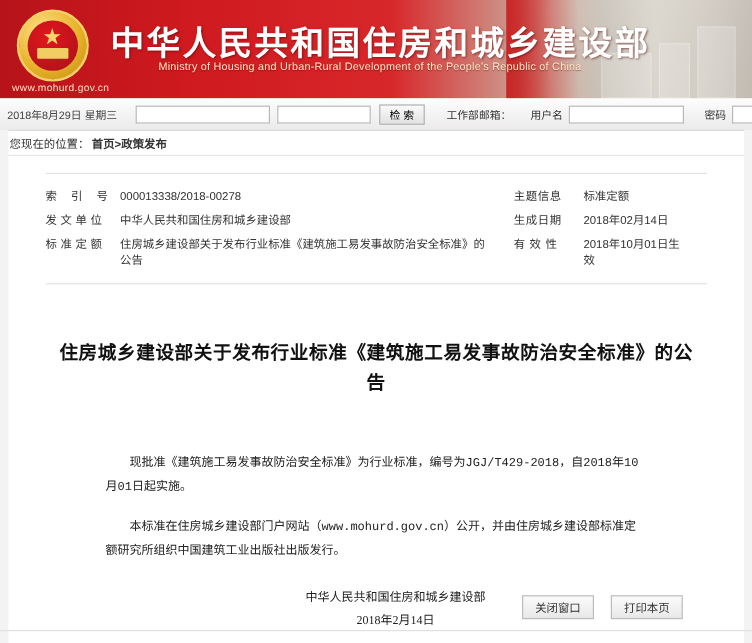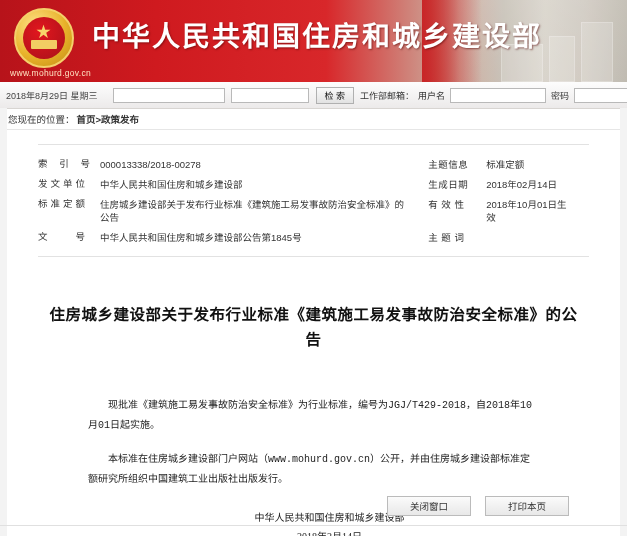--- a/index.html
+++ b/index.html
@@ -154,21 +154,21 @@
   .tb-input {
     height: 15px;
     border: 1px solid #b9b9b9;
     background: #fff;
     margin: 0 3px;
     box-sizing: border-box;
   }
   .tb-input.w1 { width: 112px; }
   .tb-input.w2 { width: 78px; }
   .tb-input.w3 { width: 96px; }
-  .tb-label { padding: 0 2px; white-space: nowrap; }
+  .tb-label { padding: 0 2px; white-space: nowrap; margin-left: 12px; }
   .tb-btn {
     border: 1px solid #b0b0b0;
     background: linear-gradient(180deg,#fafafa,#e2e2e2);
     font-size: 9px;
     padding: 1px 8px;
     margin: 0 4px;
     cursor: pointer;
     white-space: nowrap;
   }
 
@@ -262,21 +262,21 @@
     left: 0; right: 0; bottom: 20px;
     display: flex;
     justify-content: flex-end;
     gap: 14px;
     padding-right: 58px;
   }
   .footer .fbtn {
     border: 1px solid #bbb;
     background: linear-gradient(180deg,#fbfbfb,#e8e8e8);
     font-size: 9.5px;
-    padding: 2px 22px;
+    padding: 2px 10px;
     color: #333;
     cursor: pointer;
     white-space: nowrap;
   }
   .bottom-rule {
     position: absolute;
     left: 0; right: 0; bottom: 10px;
     height: 1px;
     background: #e0e0e0;
   }
@@ -300,20 +300,21 @@
       <div class="bld2"></div>
       <div class="bld1"></div>
     </div>
     <div class="emblem">
       <div class="ring"></div>
       <div class="inner"></div>
       <div class="star">★</div>
       <div class="gate"></div>
     </div>
     <div class="title-cn">中华人民共和国住房和城乡建设部</div>
+    <div class="title-en">Ministry of Housing and Urban-Rural Development of the People's Republic of China</div>
     <div class="site-url">www.mohurd.gov.cn</div>
   </div>
 
   <div class="toolbar">
     <span class="date">2018年8月29日 星期三</span>
     <span class="logo-mini"></span>
     <input class="tb-input w1" type="text" placeholder="" style="">
     <input class="tb-input w2" type="text" style="">
     <button class="tb-btn">检  索</button>
     <span class="tb-label">工作部邮箱：</span>
@@ -346,26 +347,20 @@
         <td class="v">中华人民共和国住房和城乡建设部</td>
         <td class="k2">生成日期</td>
         <td class="v">2018年02月14日</td>
       </tr>
       <tr>
         <td class="k">标准定额</td>
         <td class="v">住房城乡建设部关于发布行业标准《建筑施工易发事故防治安全标准》的公告</td>
         <td class="k2">有 效 性</td>
         <td class="v">2018年10月01日生效</td>
       </tr>
-      <tr>
-        <td class="k">文　　号</td>
-        <td class="v">中华人民共和国住房和城乡建设部公告第1845号</td>
-        <td class="k2">主 题 词</td>
-        <td class="v"></td>
-      </tr>
     </tbody>
       </table>
   </div>
   <div class="meta-bottom-line"></div>
 
   <div class="doc-title">住房城乡建设部关于发布行业标准《建筑施工易发事故防治安全标准》的公告</div>
 
   <div class="doc-body">
     <p>现批准《建筑施工易发事故防治安全标准》为行业标准，编号为JGJ/T429-2018，自2018年10月01日起实施。</p>
     <p>本标准在住房城乡建设部门户网站（www.mohurd.gov.cn）公开，并由住房城乡建设部标准定额研究所组织中国建筑工业出版社出版发行。</p>

